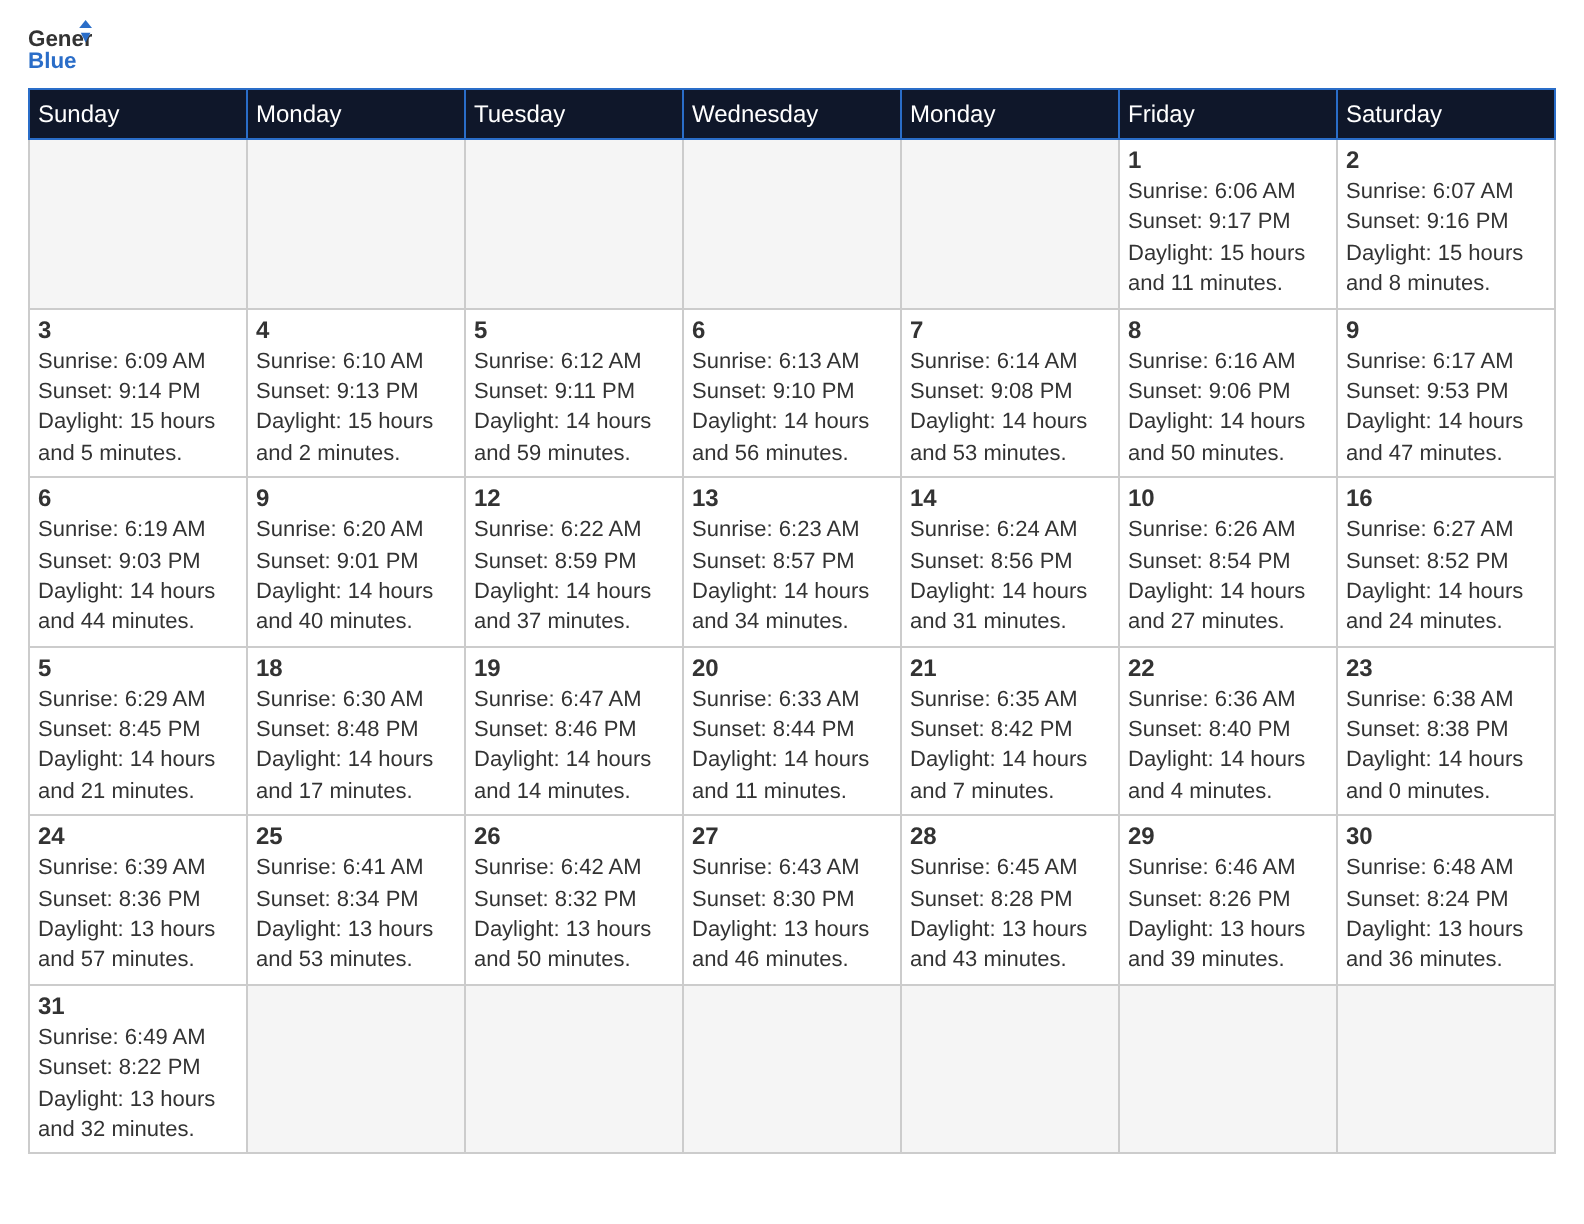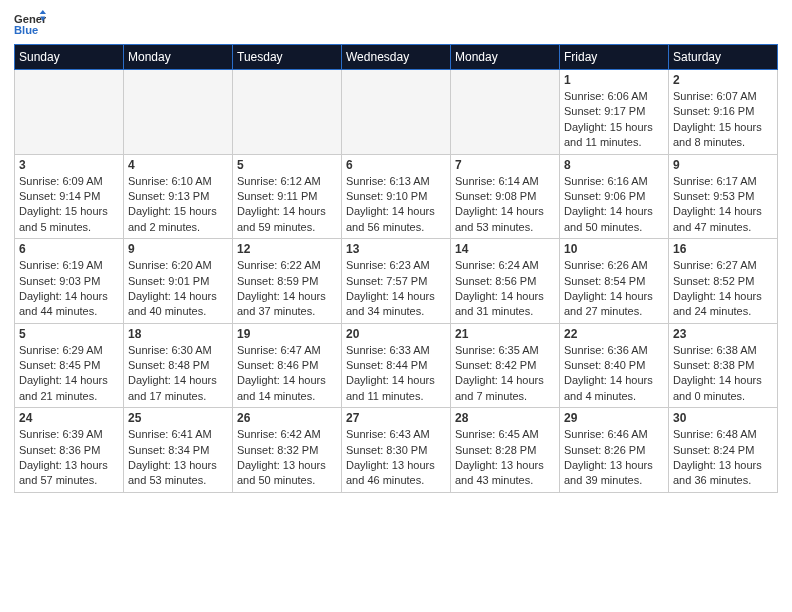--- a/index.html
+++ b/index.html
@@ -196,21 +196,21 @@
           </td>
           <td>
             <span class="day-number">12</span>
             <div class="day-info">Sunrise: 6:22 AM
 Sunset: 8:59 PM
 Daylight: 14 hours and 37 minutes.</div>
           </td>
           <td>
             <span class="day-number">13</span>
             <div class="day-info">Sunrise: 6:23 AM
-Sunset: 7:57 PM
+Sunset: 8:57 PM
 Daylight: 14 hours and 34 minutes.</div>
           </td>
           <td>
             <span class="day-number">14</span>
             <div class="day-info">Sunrise: 6:24 AM
 Sunset: 8:56 PM
 Daylight: 14 hours and 31 minutes.</div>
           </td>
           <td>
             <span class="day-number">10</span>
@@ -305,16 +305,30 @@
             <div class="day-info">Sunrise: 6:46 AM
 Sunset: 8:26 PM
 Daylight: 13 hours and 39 minutes.</div>
           </td>
           <td>
             <span class="day-number">30</span>
             <div class="day-info">Sunrise: 6:48 AM
 Sunset: 8:24 PM
 Daylight: 13 hours and 36 minutes.</div>
           </td>
+        </tr>
+        <tr class="last-row">
+          <td>
+            <span class="day-number">31</span>
+            <div class="day-info">Sunrise: 6:49 AM
+Sunset: 8:22 PM
+Daylight: 13 hours and 32 minutes.</div>
+          </td>
+          <td class="empty"></td>
+          <td class="empty"></td>
+          <td class="empty"></td>
+          <td class="empty"></td>
+          <td class="empty"></td>
+          <td class="empty"></td>
         </tr>
       </tbody>
   </table>
 </div>
 
 </body></html>

